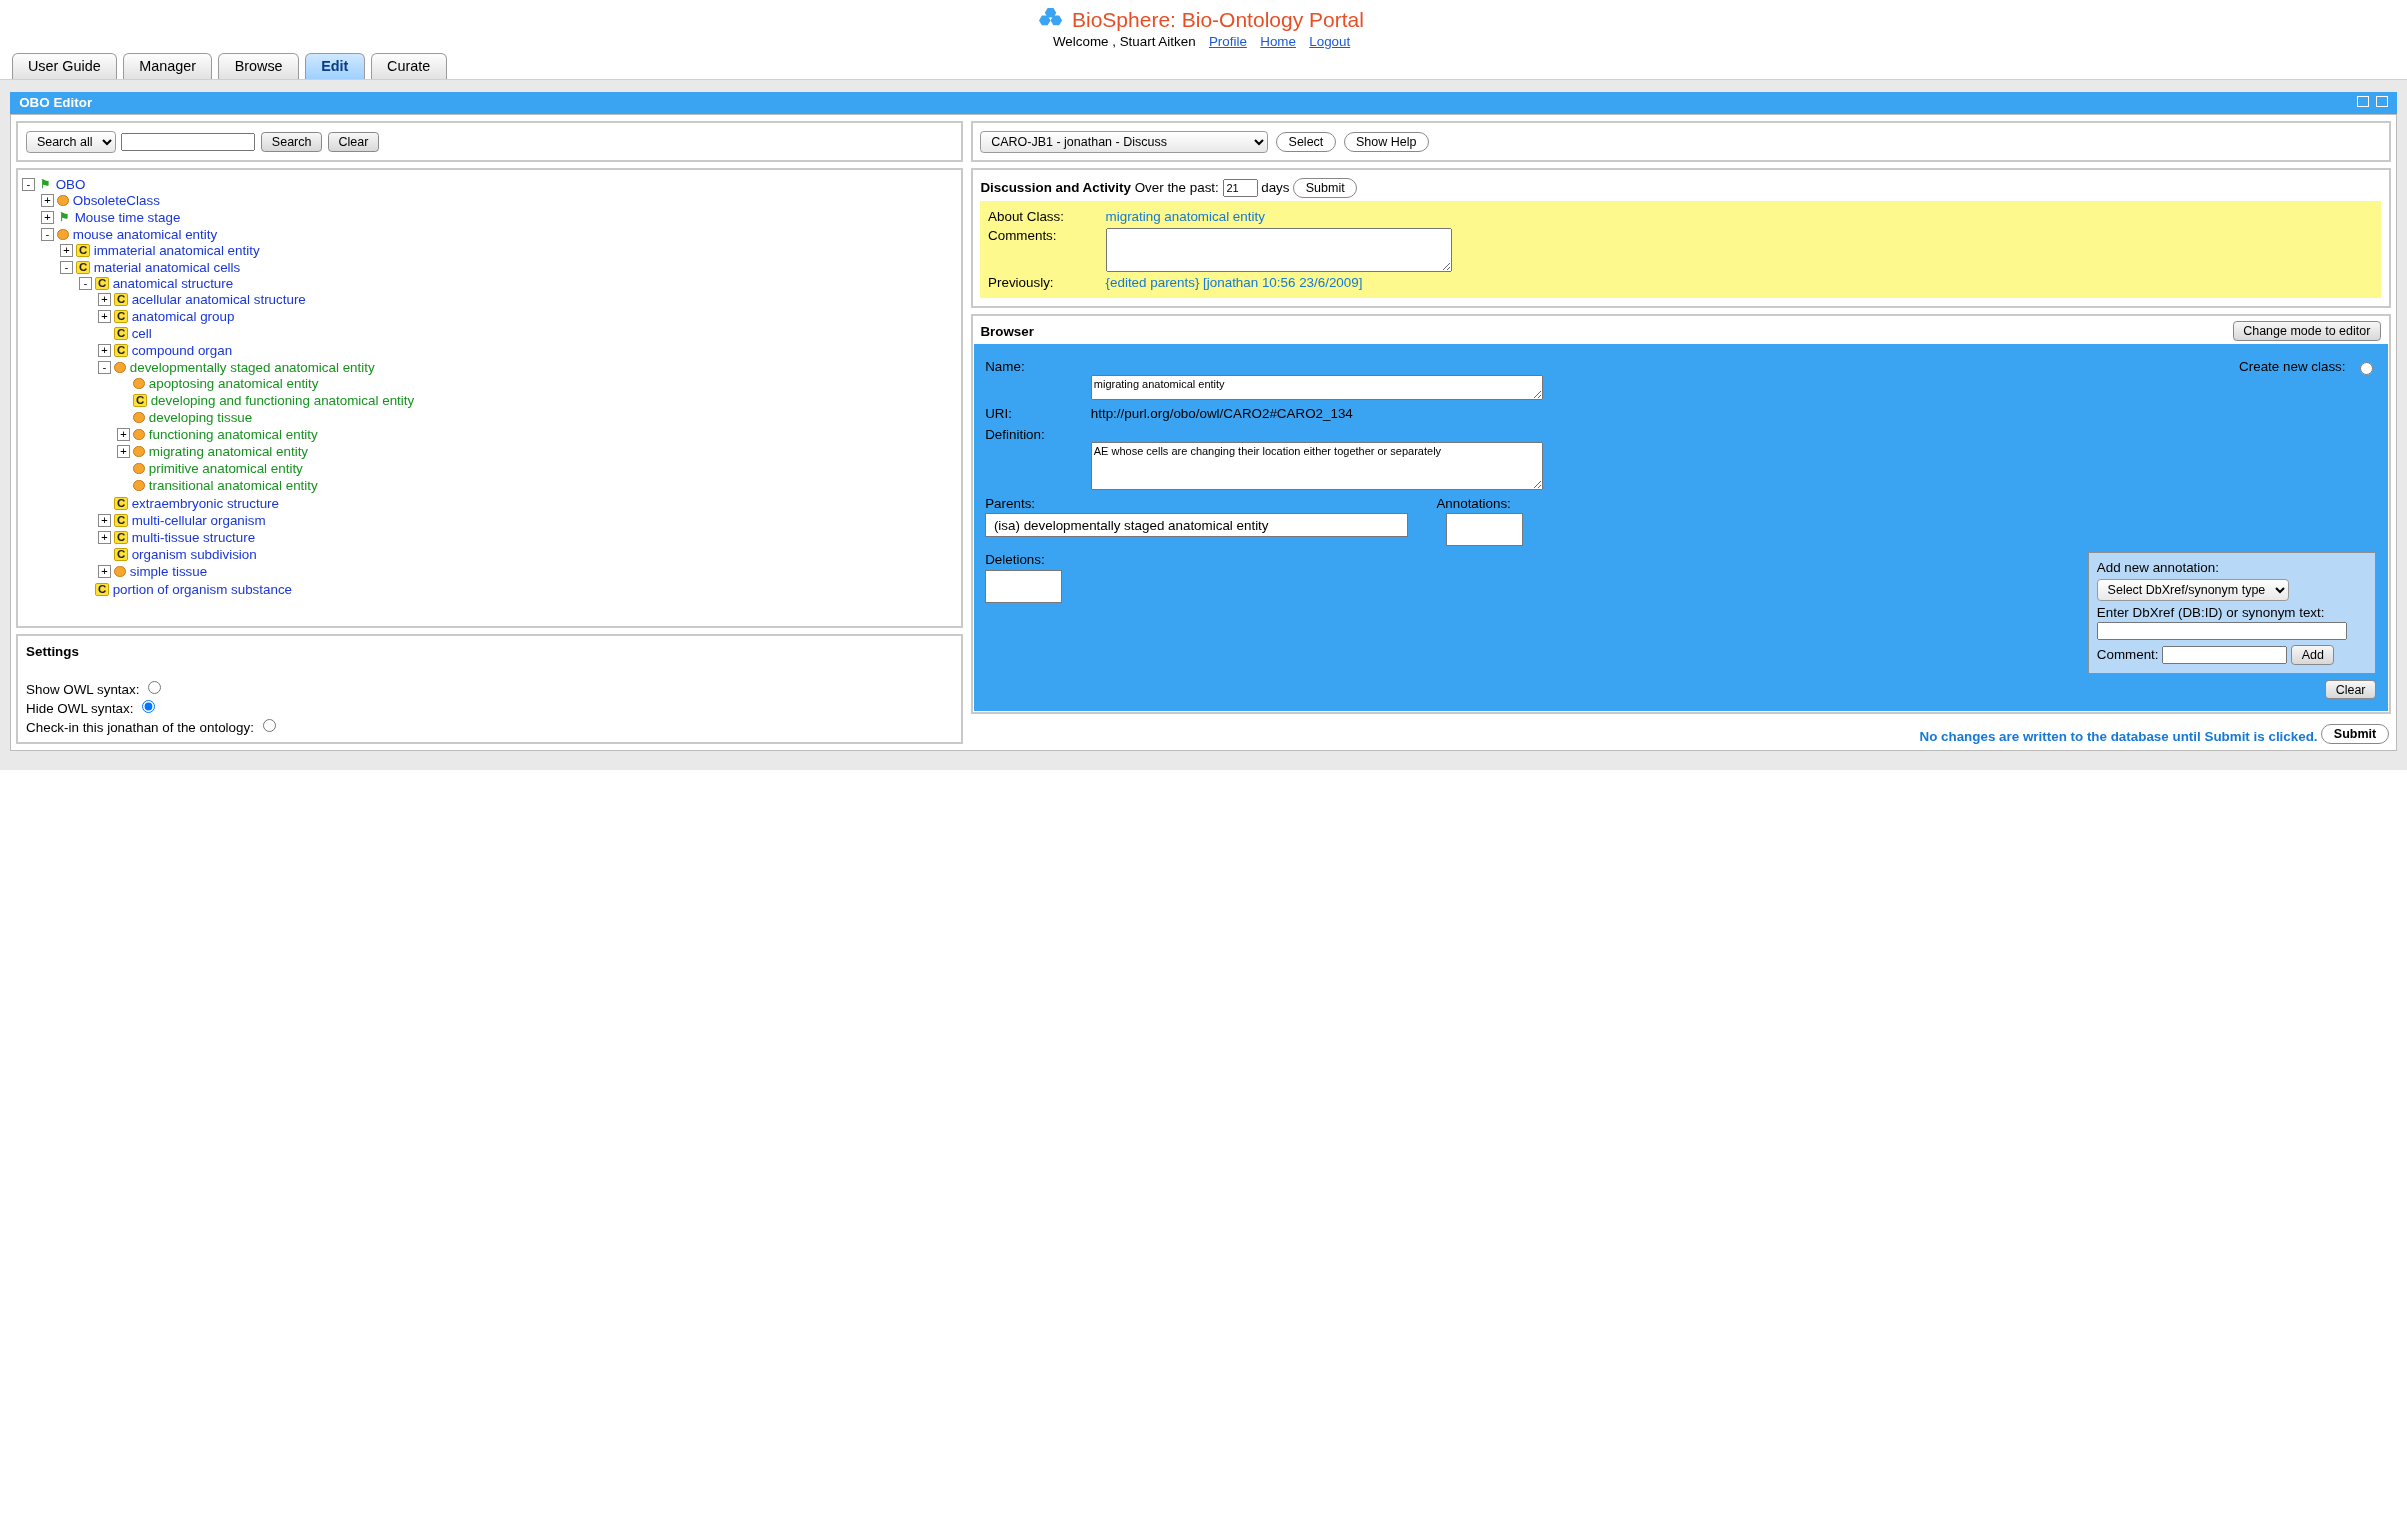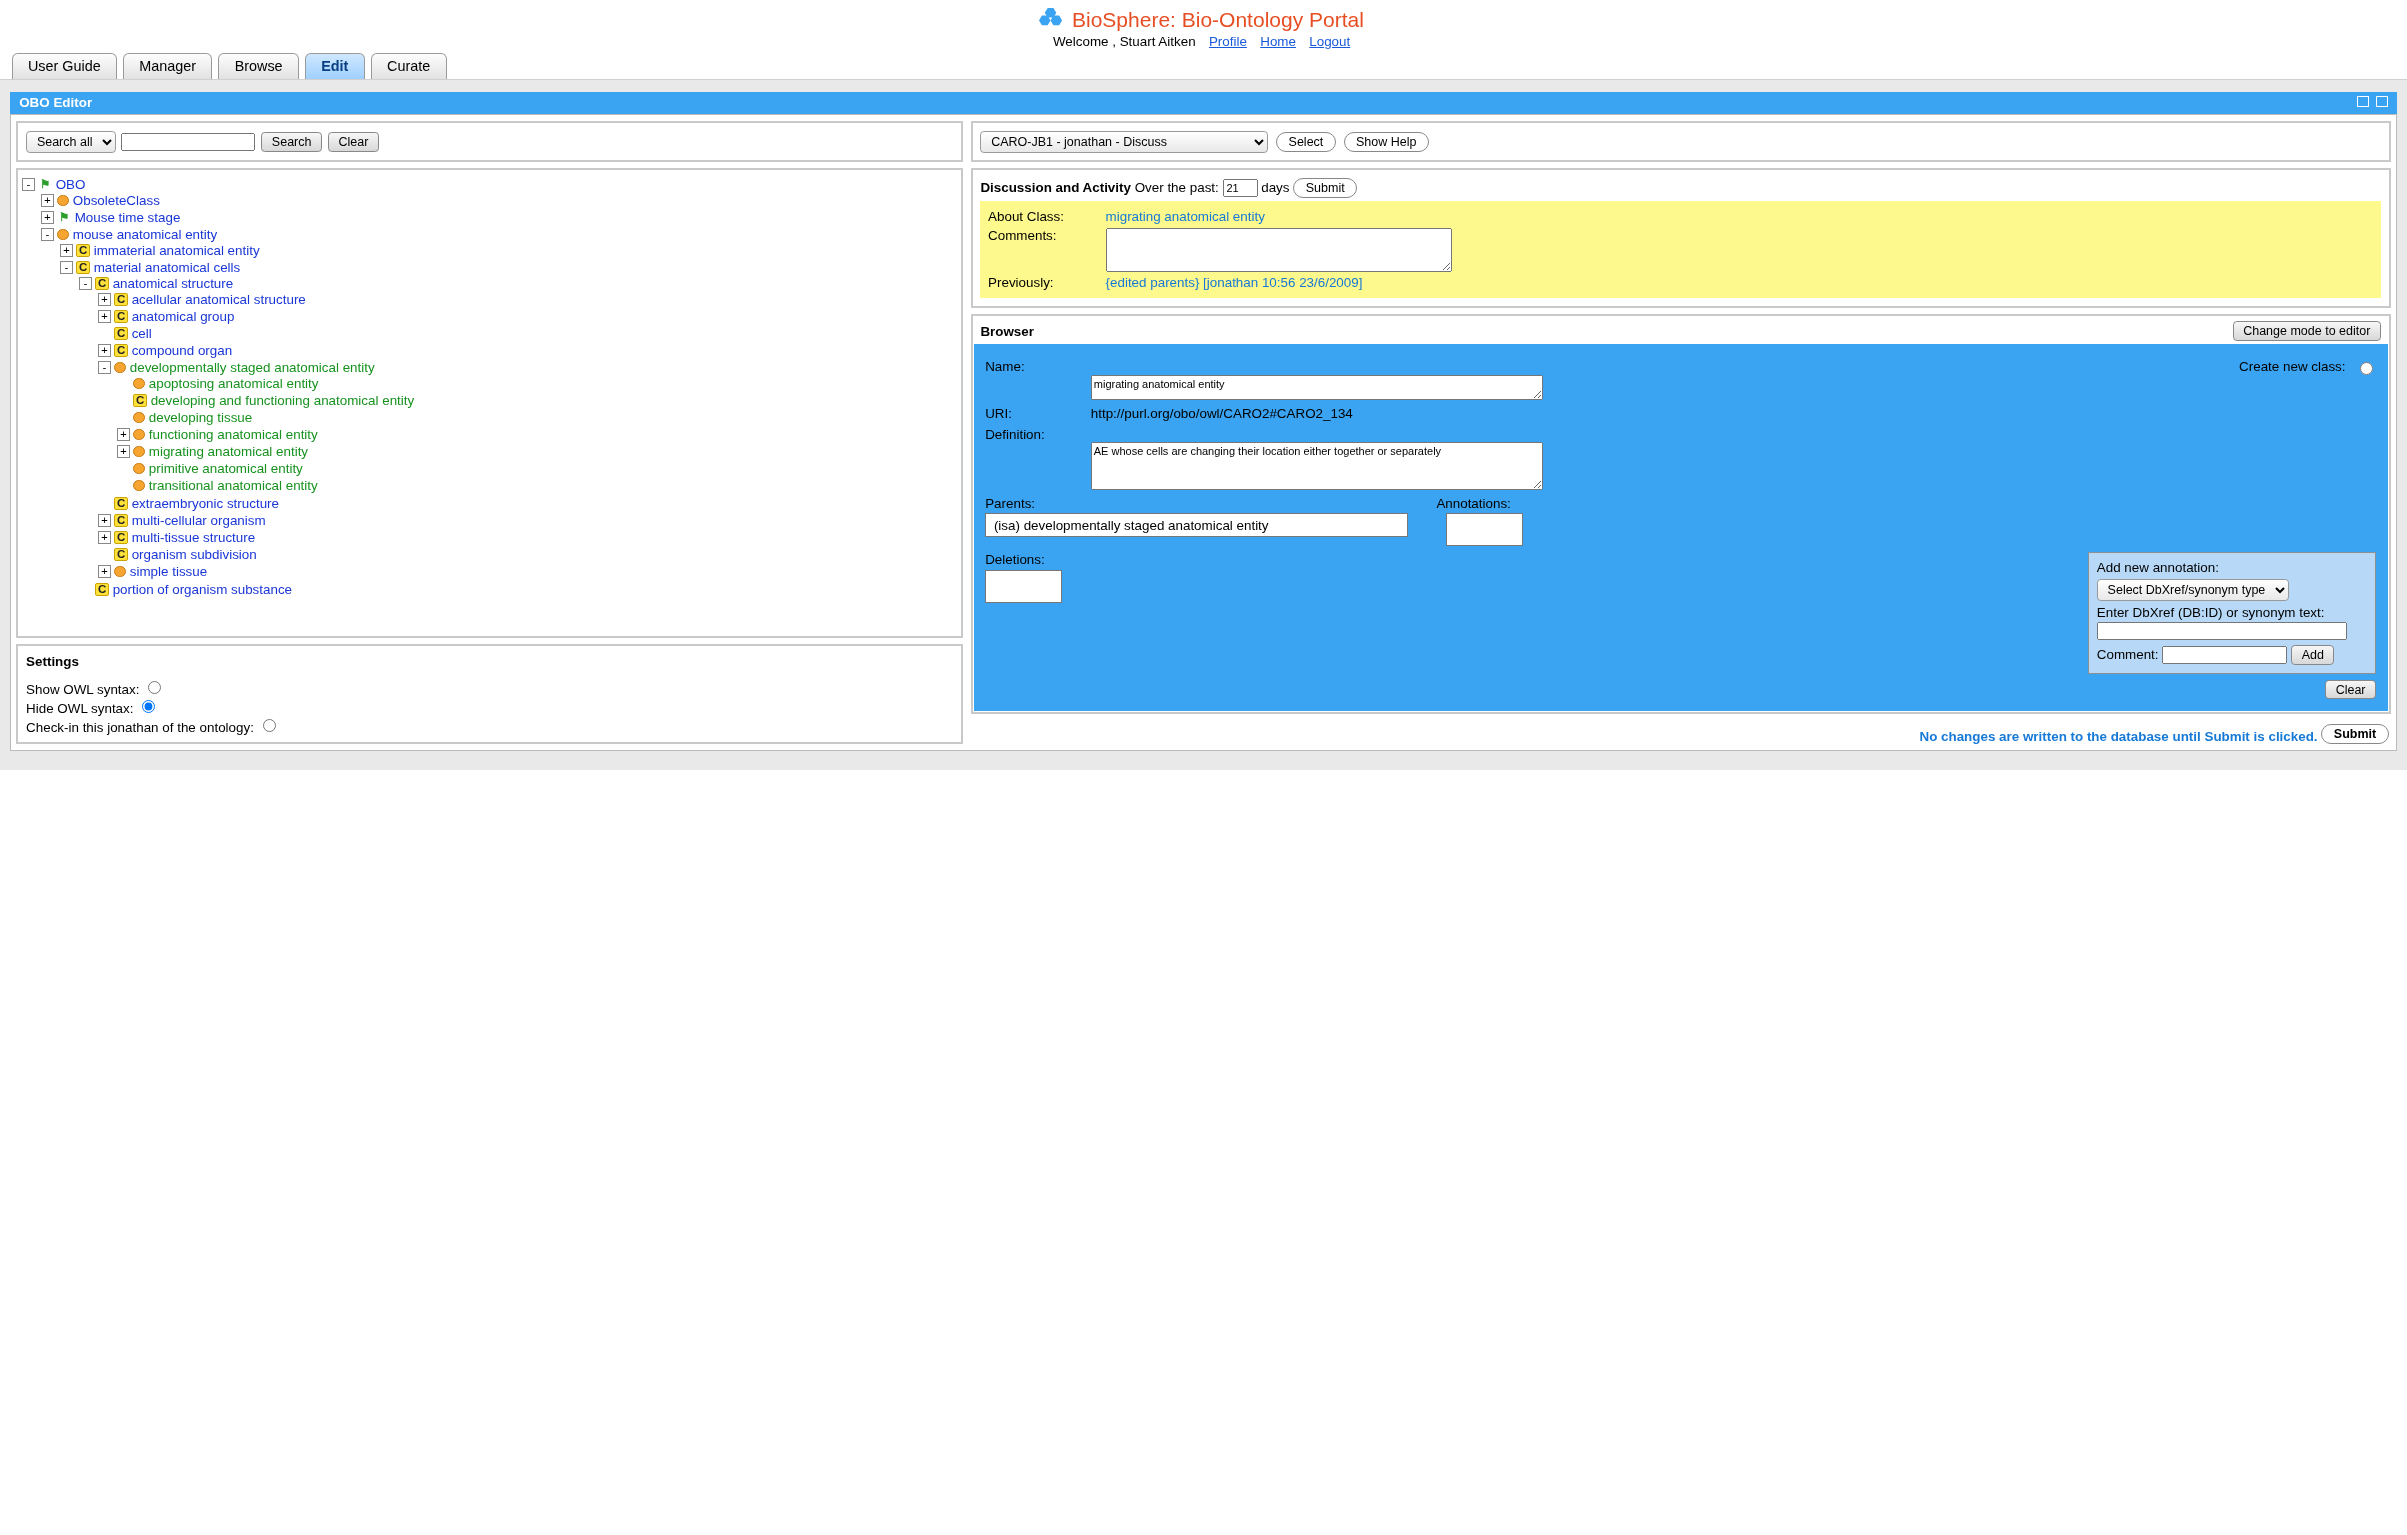--- a/index.html
+++ b/index.html
@@ -158,21 +158,21 @@
     font-size:11.5px;
     font-weight:bold;
     border-radius:1.9px;
   }
   .ic-flag { color:#2aa02a; }
   .ic-orange { background:#f7a531; border-radius:50%; width:11.5px; height:11.5px; border:1px solid #c77b12;}
   .ic-c { background:#ffe13a; color:#222; border:1px solid #c9a400; width:13.4px; }
   .tlabel { color:#1a36d6; cursor:pointer; }
   .tlabel.green { color:#17921f; }
   .settings { }
-  .settings .h { font-weight:bold; margin-bottom:9px;}
+  .settings .h { font-weight:bold; margin-bottom:19px;}
   .settings label { display:block; }
 
   .discuss-head {
     font-weight:bold;
   }
   .yellow {
     background:#fdf98d;
     padding:3.8px 7.7px;
     margin-top:3.8px;
   }

